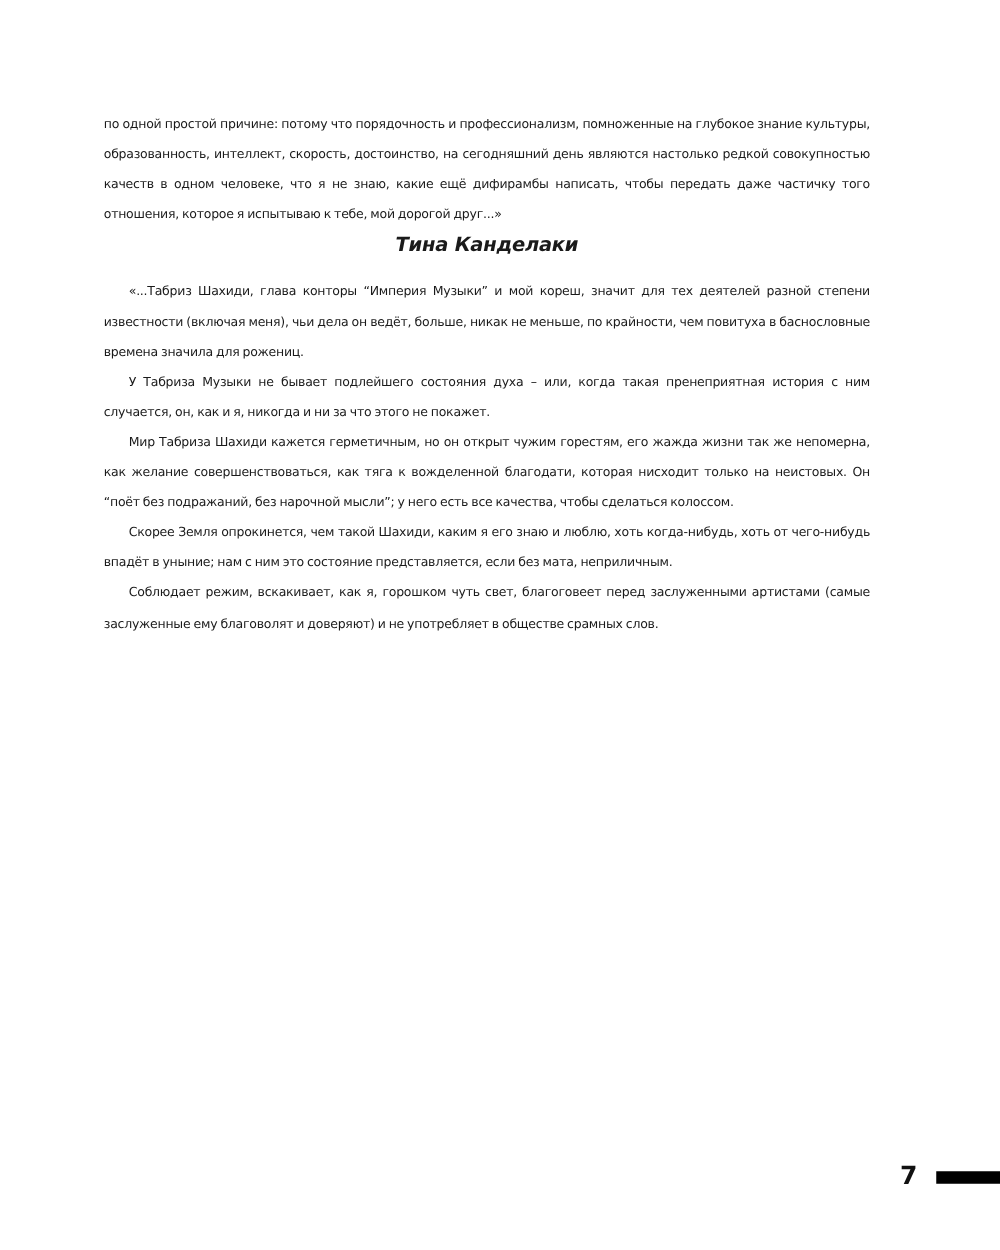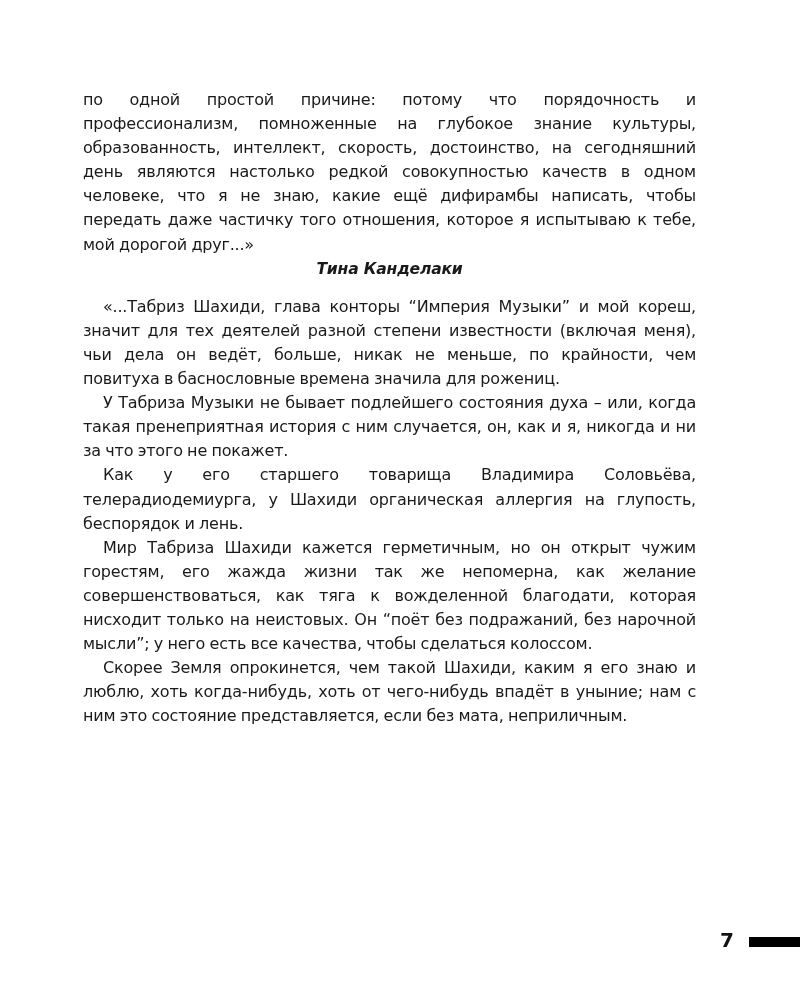--- a/index.html
+++ b/index.html
@@ -15,21 +15,21 @@
       font-family: "DejaVu Sans", sans-serif;
       color: #1a1a1a;
     }
     .page {
       position: absolute;
       left: 83px;
       top: 88px;
       width: 613px;
     }
     .line-block {
-      font-size: 16px;
+      font-size: 10px;
       line-height: 24.1px;
       text-align: justify;
       letter-spacing: -0.2px;
       word-spacing: -0.5px;
     }
     .para {
       margin: 0;
       text-indent: 0;
     }
     .para.indent {
@@ -71,20 +71,20 @@
 
 <div class="page">
   <div class="line-block">
     <p class="para">по одной простой причине: потому что порядочность и профессионализм, помноженные на глубокое знание культуры, образованность, интеллект, скорость, достоинство, на сегодняшний день являются настолько редкой совокупностью качеств в одном человеке, что я не знаю, какие ещё дифирамбы написать, чтобы передать даже частичку того отношения, которое я испытываю к тебе, мой дорогой друг...»</p>
   </div>
   <p class="signature">Тина Канделаки</p>
   <div class="gap"></div>
   <div class="line-block">
     <p class="para indent">«...Табриз Шахиди, глава конторы “Империя Музыки” и мой кореш, значит для тех деятелей разной степени известности (включая меня), чьи дела он ведёт, больше, никак не меньше, по крайности, чем повитуха в баснословные времена значила для рожениц.</p>
     <p class="para indent">У Табриза Музыки не бывает подлейшего состояния духа – или, когда такая пренеприятная история с ним случается, он, как и я, никогда и ни за что этого не покажет.</p>
-    <p class="para indent">Как у его старшего товарища Владимира Соловьёва, телерадиодемиурга, у Шахиди органическая аллергия на глупость, беспорядок и лень.</p>
     <p class="para indent">Мир Табриза Шахиди кажется герметичным, но он открыт чужим горестям, его жажда жизни так же непомерна, как желание совершенствоваться, как тяга к вожделенной благодати, которая нисходит только на неистовых. Он “поёт без подражаний, без нарочной мысли”; у него есть все качества, чтобы сделаться колоссом.</p>
     <p class="para indent">Скорее Земля опрокинется, чем такой Шахиди, каким я его знаю и люблю, хоть когда-нибудь, хоть от чего-нибудь впадёт в уныние; нам с ним это состояние представляется, если без мата, неприличным.</p>
+    <p class="para indent">Соблюдает режим, вскакивает, как я, горошком чуть свет, благоговеет перед заслуженными артистами (самые заслуженные ему благоволят и доверяют) и не употребляет в обществе срамных слов.</p>
   </div>
 </div>
 
 <div class="page-number">7</div>
 <div class="page-bar"></div>
 
 </body></html>

